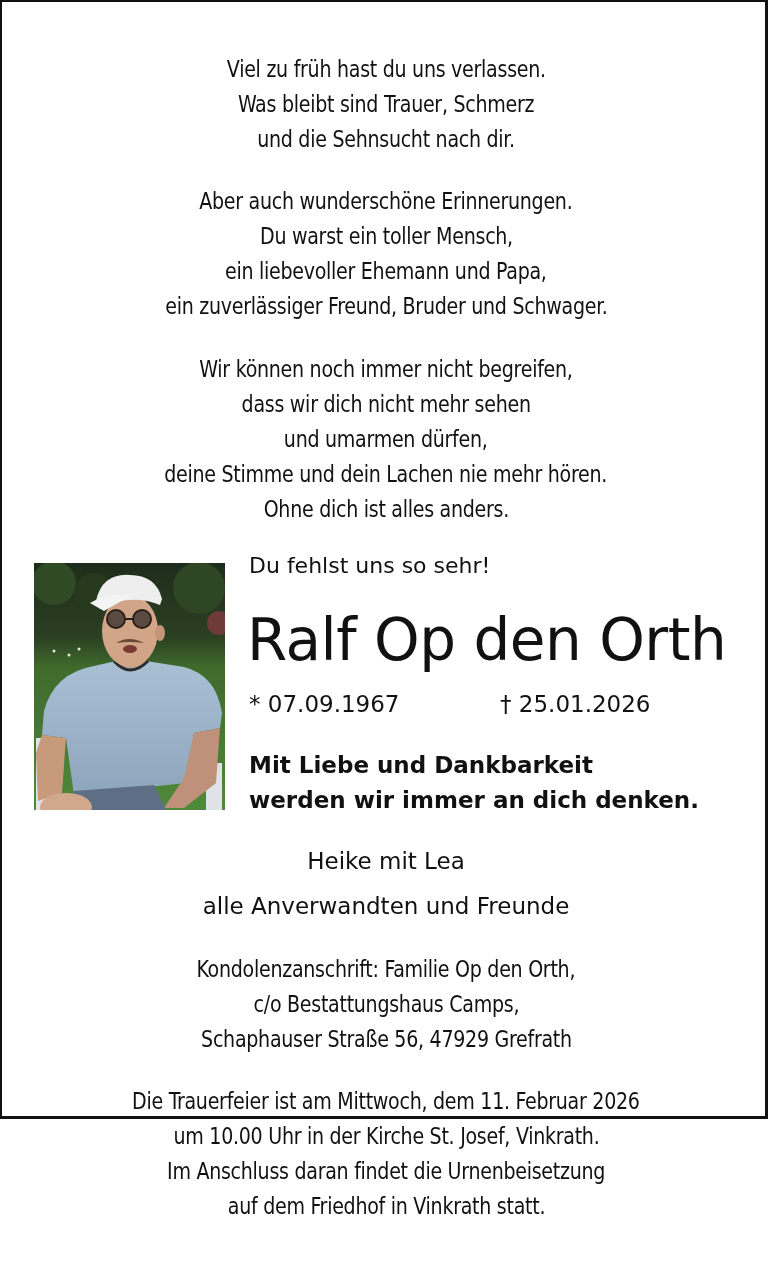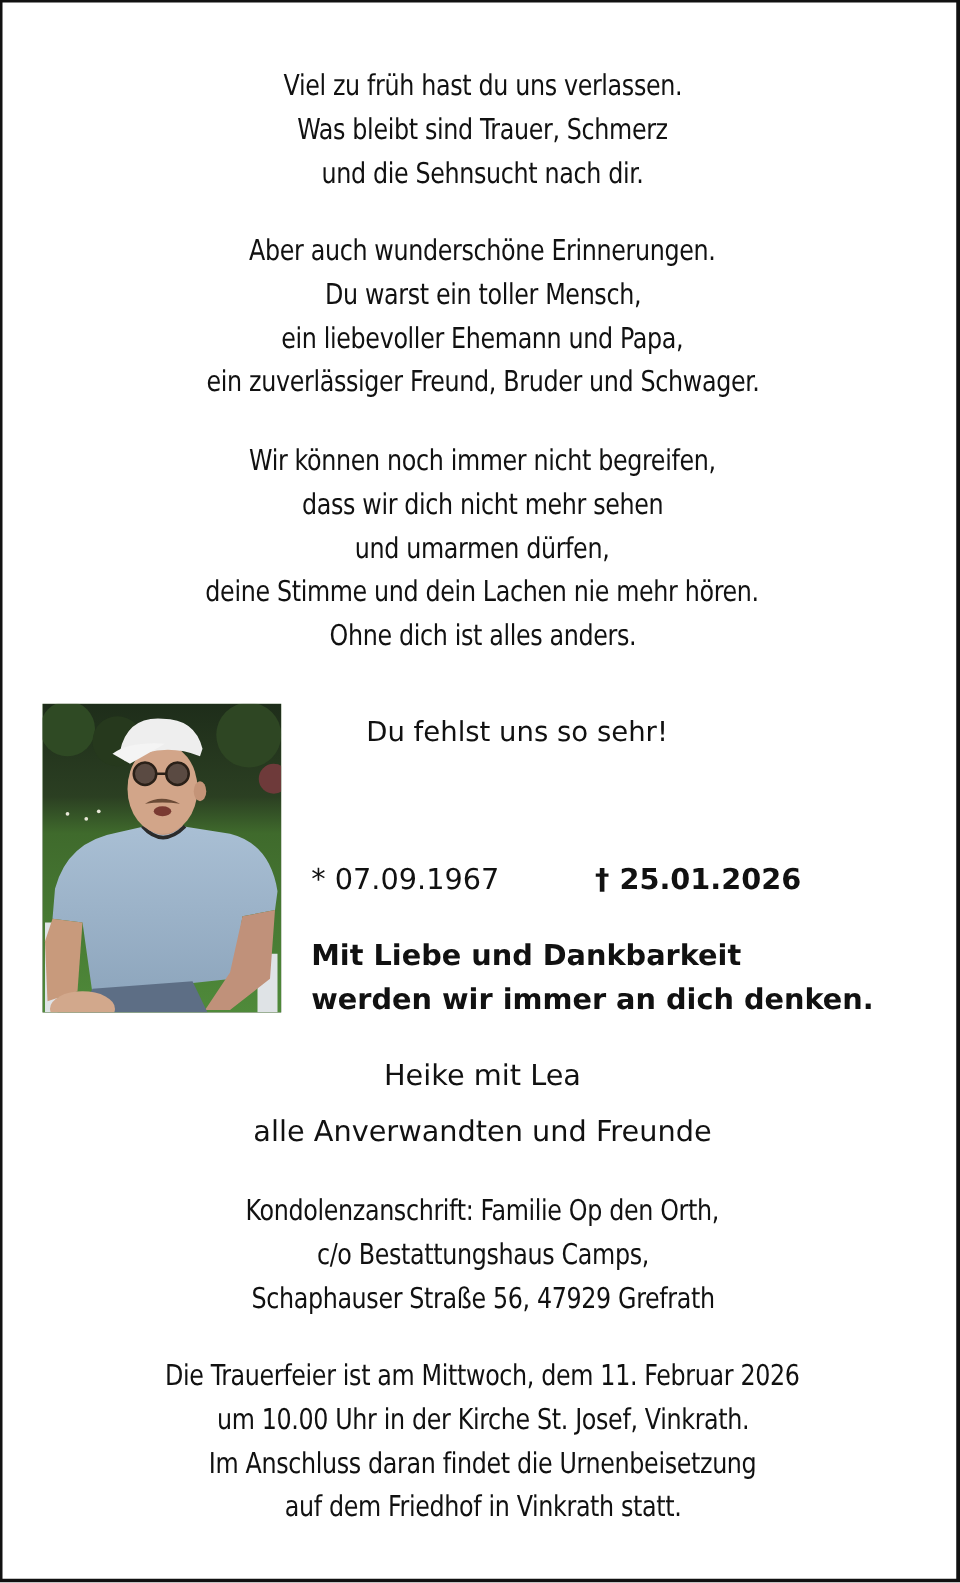--- a/index.html
+++ b/index.html
@@ -1,20 +1,20 @@
 <!DOCTYPE html>
 <html><head>
   <meta charset="utf-8">
   <style>
     * { margin: 0; padding: 0; box-sizing: border-box; }
     html, body { width: 768px; height: 1266px; background: #ffffff; overflow: hidden; }
     body { position: relative; font-family: "DejaVu Sans", "Liberation Sans", sans-serif; color: #111111; }
 
     .frame {
-      position: absolute; left: 0; top: 0; width: 768px; height: 1266px;
+      position: absolute; left: 0; top: 0; width: 768px; height: 1119px;
       border-top: 2px solid #111; border-left: 2px solid #111;
       border-right: 3px solid #111; border-bottom: 3px solid #111;
       background: #fff;
     }
 
     .verse {
       position: absolute; left: 0; width: 768px; text-align: center;
       font-size: 23px; line-height: 35px; letter-spacing: -0.3px;
       font-family: "DejaVu Sans", sans-serif; font-stretch: condensed;
     }
@@ -23,28 +23,28 @@
 
     #verse1 { top: 50px; }
     #verse2 { top: 182px; }
     #verse3 { top: 350px; }
 
     .photo {
       position: absolute; left: 32px; top: 561px; width: 191px; height: 247px; overflow: hidden;
       background: #3c5a2e;
     }
     .photo svg { display: block; width: 100%; height: 100%; }
-    .tagline { position: absolute; left: 247px; top: 570px; font-size: 22px; line-height: 30px; white-space: nowrap; margin-left: 44px; }
+    .tagline { position: absolute; left: 247px; top: 549px; font-size: 22px; line-height: 30px; white-space: nowrap; }
     .name {
       position: absolute; left: 245px; top: 602px; font-size: 58px; line-height: 72px;
       white-space: nowrap; letter-spacing: -0.5px; font-weight: normal;
     }
     .dates { position: absolute; top: 686px; font-size: 23px; line-height: 32px; white-space: nowrap; }
     #birth { left: 247px; }
-    #death { left: 474px; font-weight: bold; }
+    #death { left: 498px; }
 
     .dedication { position: absolute; left: 247px; top: 746px; font-size: 23px; line-height: 35px; white-space: nowrap; }
     .dedication .line { display: block; font-weight: bold; }
 
     .signers { position: absolute; left: 0; width: 768px; text-align: center; font-size: 23px; white-space: nowrap; }
     #signer1 { top: 843px; line-height: 32px; }
     #signer2 { top: 888px; line-height: 32px; }
 
     #condolence { top: 950px; }
     #ceremony { top: 1082px; }
@@ -127,20 +127,21 @@
       <circle cx="108" cy="56" r="9" fill="#5a4a42" stroke="#2a2018" stroke-width="2"></circle>
       <line x1="91" y1="56" x2="99" y2="56" stroke="#2a2018" stroke-width="2"></line>
 
       <path d="M82 80 Q95 72 110 80 Q96 78 82 80 Z" fill="#6a4a36"></path>
 
       <ellipse cx="96" cy="86" rx="7" ry="4" fill="#7a3a32"></ellipse>
     </svg>
   </div>
 
   <div class="tagline">Du fehlst uns so sehr!</div>
+  <div class="name">Ralf Op den Orth</div>
   <div class="dates" id="birth">* 07.09.1967</div>
   <div class="dates" id="death">† 25.01.2026</div>
 
   <div class="dedication">
     <span class="line">Mit Liebe und Dankbarkeit</span>
     <span class="line">werden wir immer an dich denken.</span>
   </div>
 
   <div class="signers" id="signer1">Heike mit Lea</div>
   <div class="signers" id="signer2">alle Anverwandten und Freunde</div>

